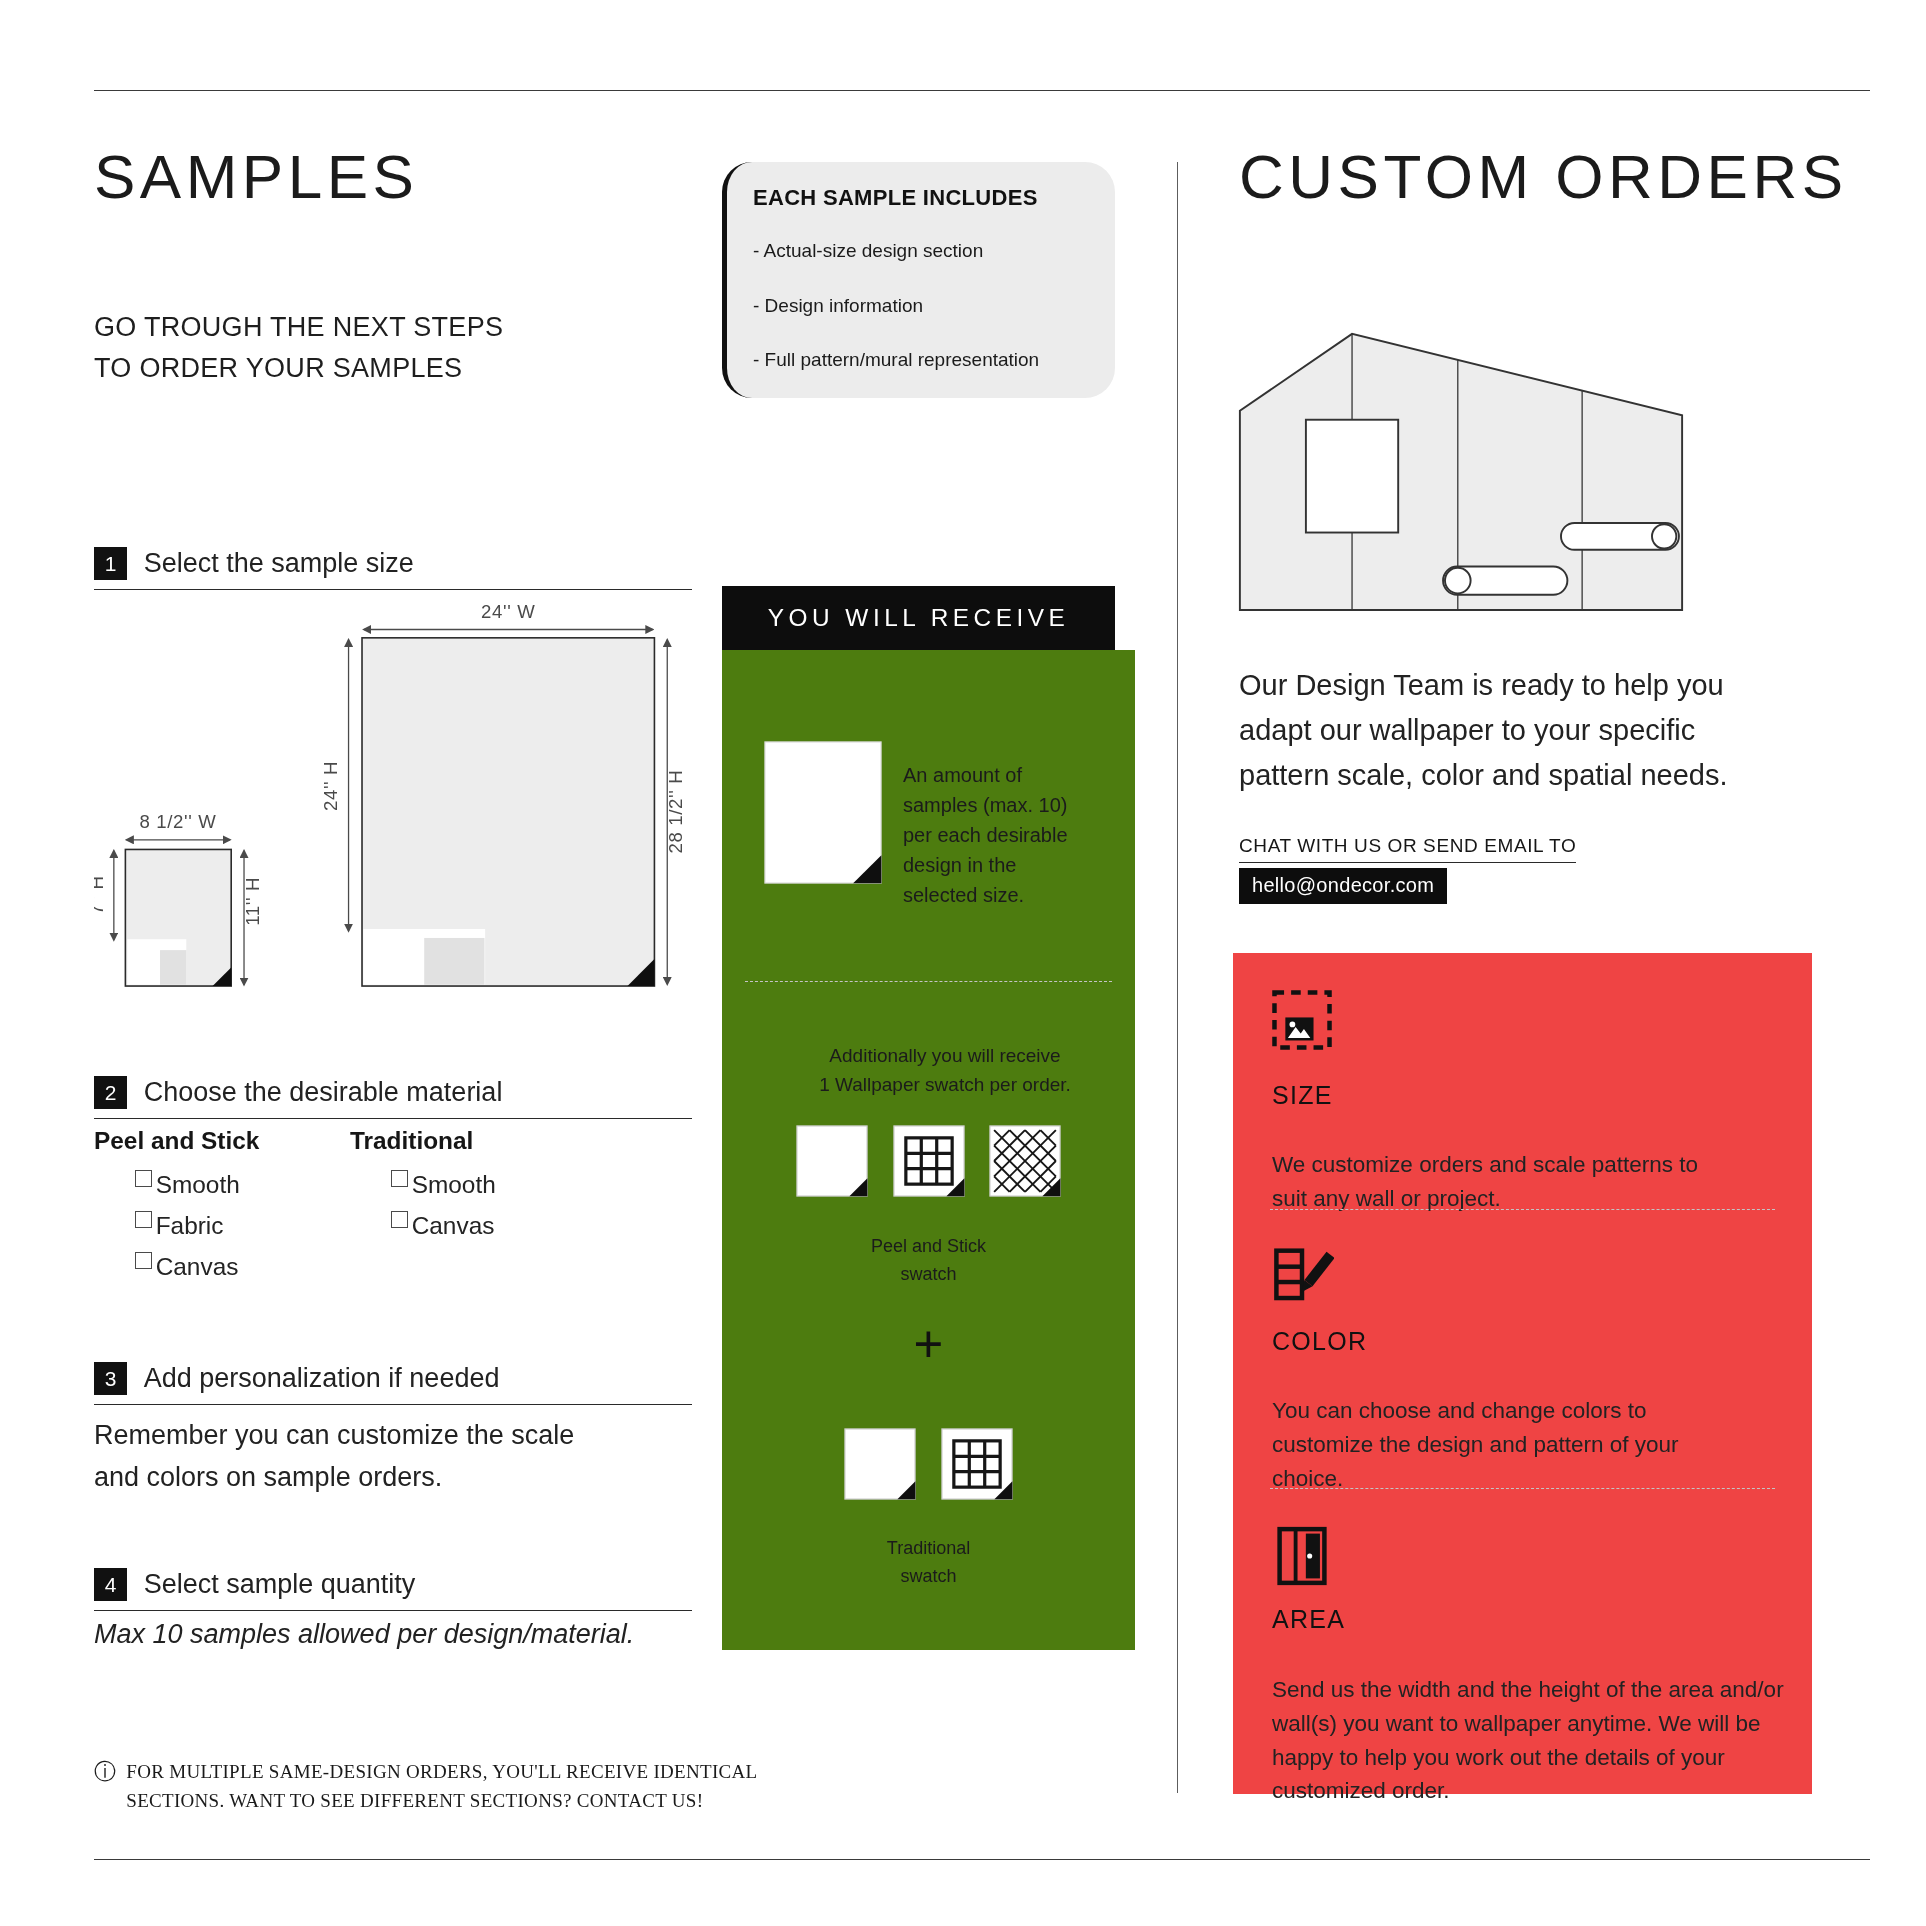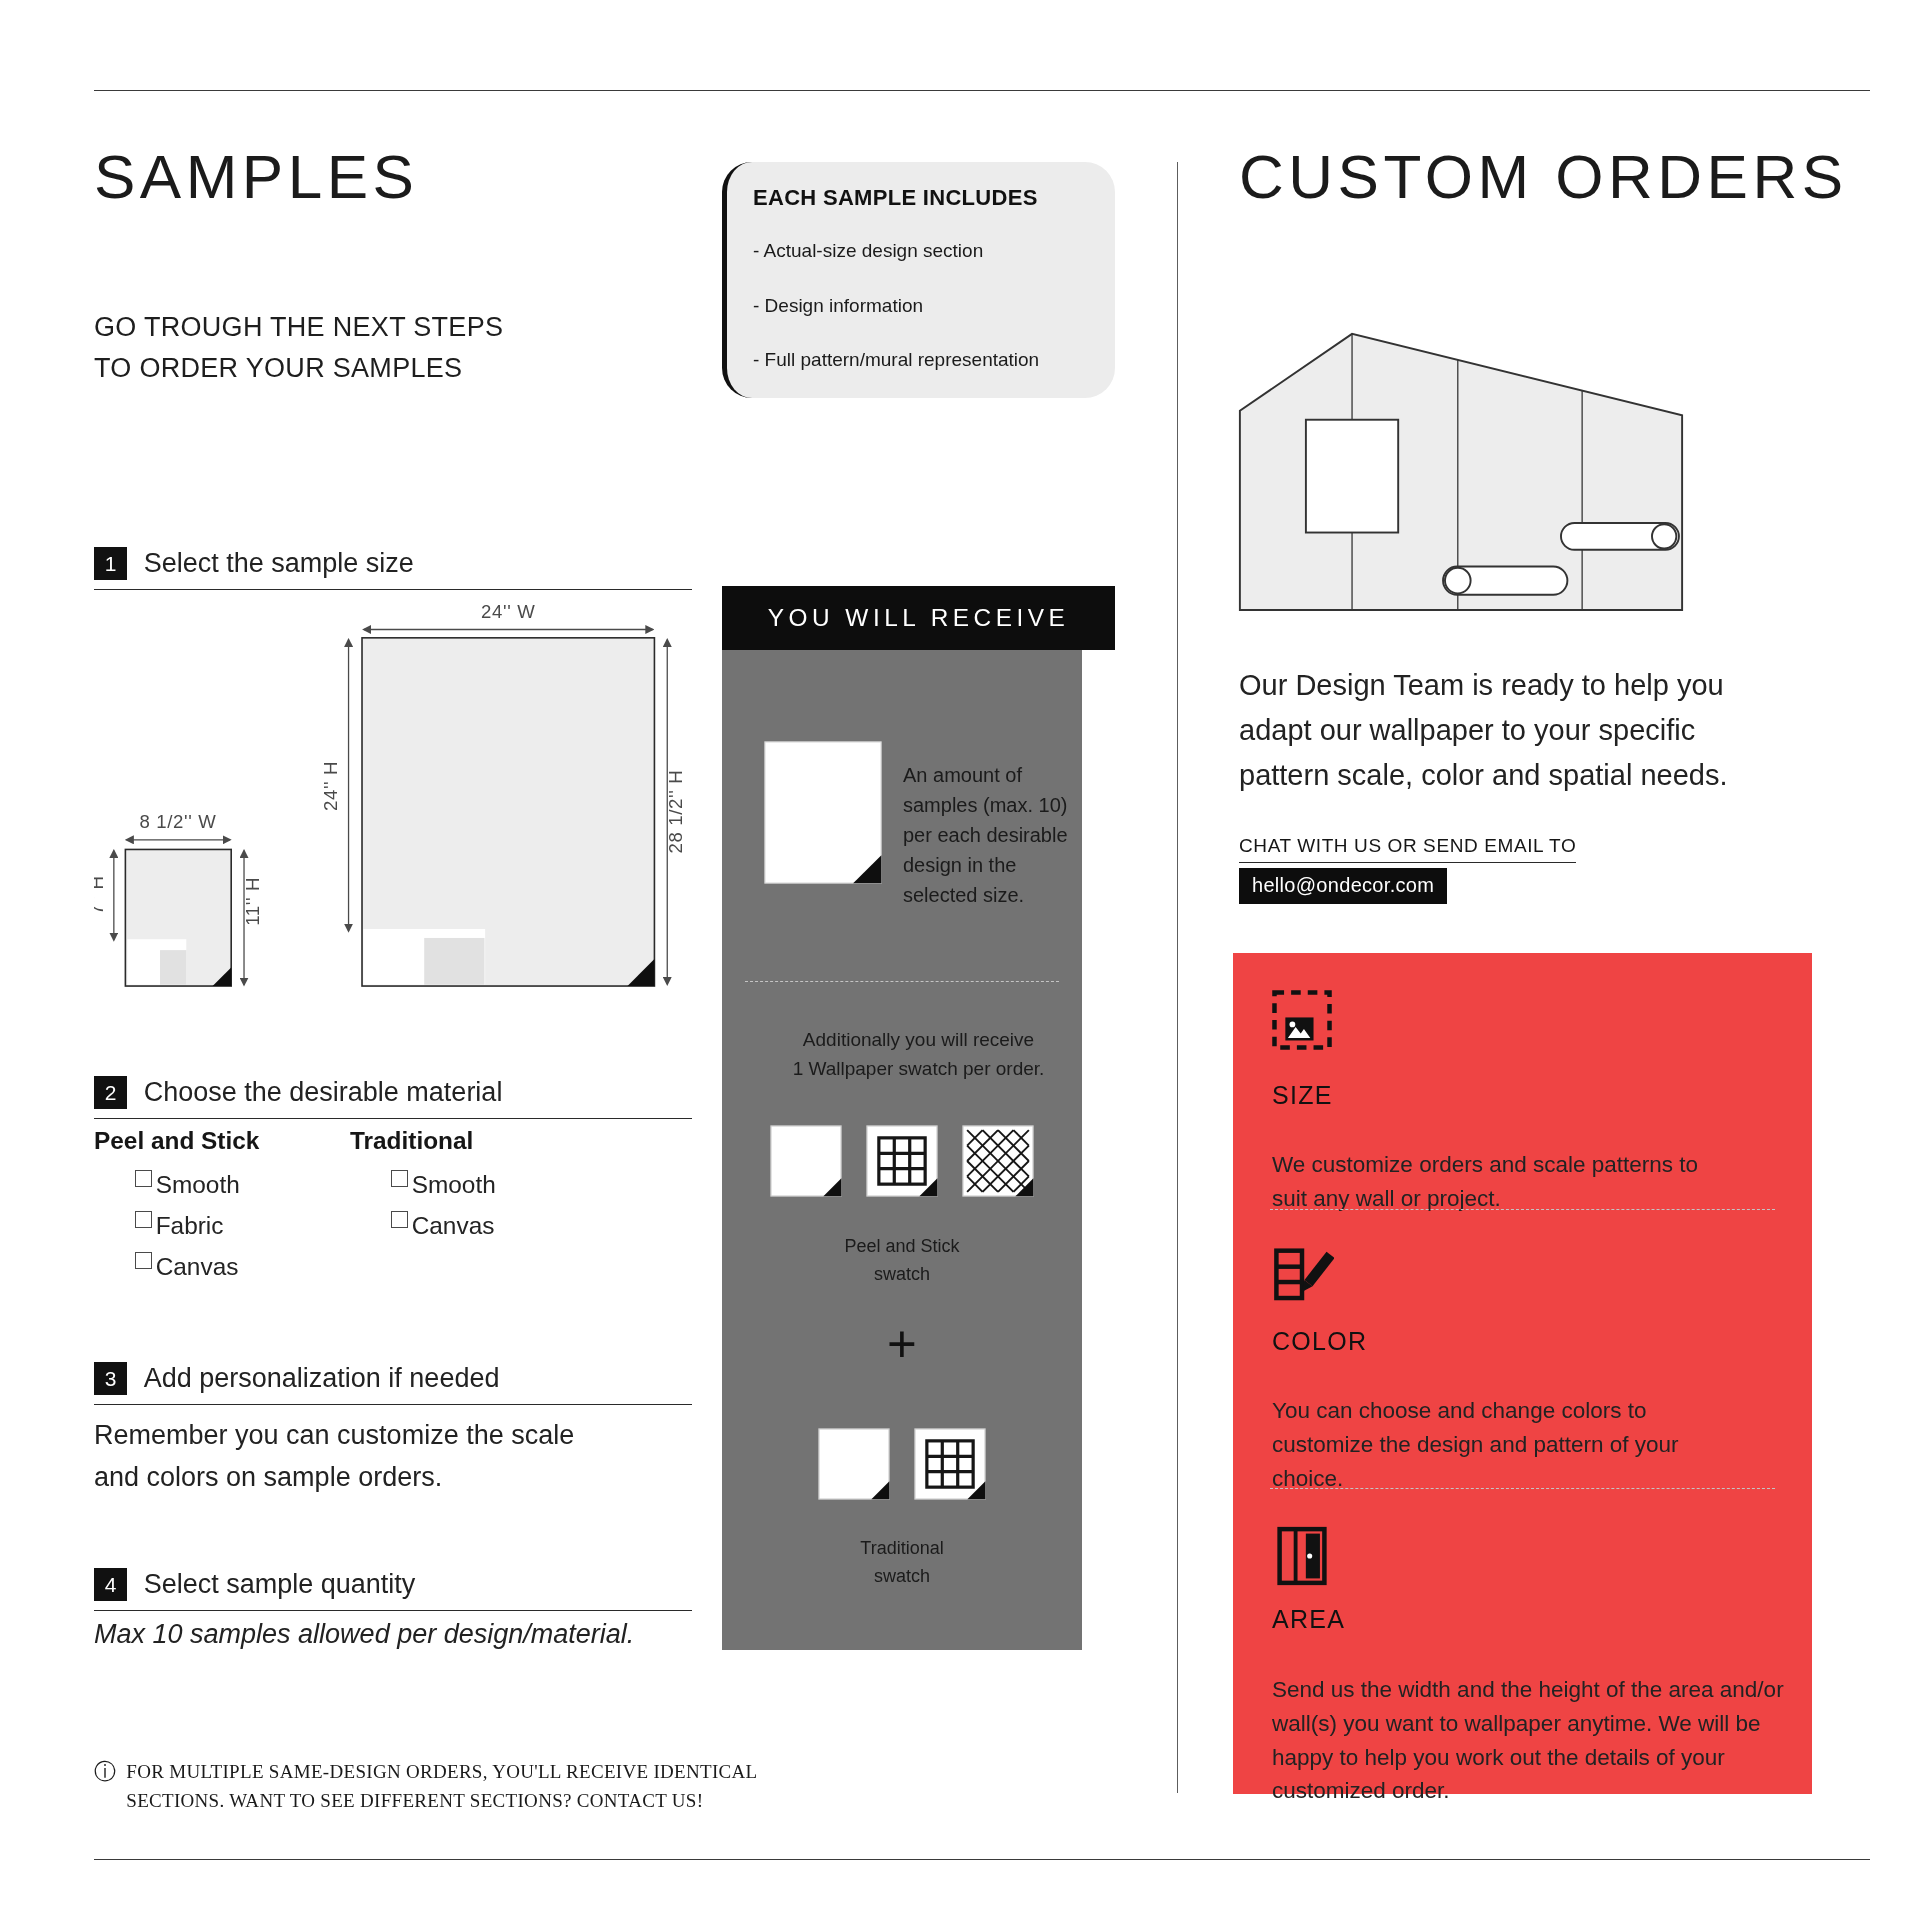--- a/index.html
+++ b/index.html
@@ -38,26 +38,26 @@
 
   .footnote{position:absolute;left:94px;top:1758px;display:flex;gap:10.3px;color:#1a1a1a;}
   .footnote .glyph{font-size:22px;line-height:1.3;}
   .footnote-lines{font-size:19px;line-height:1.5;letter-spacing:0.3px;font-family:Liberation Serif, serif;}
 
   .includes{position:absolute;left:722px;top:162px;width:393px;min-height:212px;background:#ececec;border-left:5.8px solid #111;padding:23px 26px;border-radius:30px;}
   .includes-title{font-size:22px;font-weight:bold;letter-spacing:0.3px;margin-bottom:11.6px;color:#111;}
   .inc-item{font-size:19px;line-height:1.5;padding-left:1em;text-indent:-1em;color:#1b1b1b;margin-top:26px;}
 
   .receive-bar{position:absolute;left:722px;top:586px;width:393px;height:64px;background:#0d0d0d;color:#fff;display:flex;align-items:center;justify-content:center;font-size:24.4px;letter-spacing:4.5px;}
-  .receive-panel{position:absolute;left:722px;top:650px;width:360px;height:1000px;background:#737373;}
+  .receive-panel{position:absolute;left:722px;top:650px;width:413px;height:1000px;background:#4d7c0f;}
   .page-icon{position:absolute;left:42px;top:91px;}
   .receive-text{position:absolute;left:181px;top:110px;font-size:20px;line-height:1.5;color:#1b1b1b;}
   .dash{border-top:1.3px dashed #c4c4c4;}
   .rp-dash{position:absolute;left:23px;right:23px;top:331px;}
-  .additional{position:absolute;left:0;right:0;top:376px;text-align:center;font-size:19px;line-height:1.5;color:#1b1b1b;padding-left:33px;}
+  .additional{position:absolute;left:0;right:0;top:392px;text-align:center;font-size:19px;line-height:1.5;color:#1b1b1b;padding-left:33px;}
   .swatch-row{position:absolute;left:0;right:0;display:flex;justify-content:center;gap:24.4px;}
   .row1{top:475px;}.row2{top:778px;}
   .swatch-label{position:absolute;left:0;right:0;text-align:center;font-size:18px;line-height:1.55;color:#1b1b1b;}
   .lbl1{top:583px;}.lbl2{top:885px;}
   .plus{position:absolute;left:0;right:0;top:669px;text-align:center;font-size:51px;font-weight:400;color:#111;line-height:1;}
 
   .house{position:absolute;left:1233px;top:330px;}
   .custom-intro{position:absolute;left:1239px;top:663px;font-size:29px;line-height:1.55;color:#222;}
   .contact-label{position:absolute;left:1239px;top:835px;font-size:19px;letter-spacing:0.6px;color:#161616;display:inline-block;border-bottom:1.3px solid #2a2a2a;padding-bottom:5.1px;}
   .email-badge{position:absolute;left:1239px;top:868px;background:#0d0d0d;color:#fff;font-size:20px;padding:6.4px 13px;letter-spacing:0.3px;}

